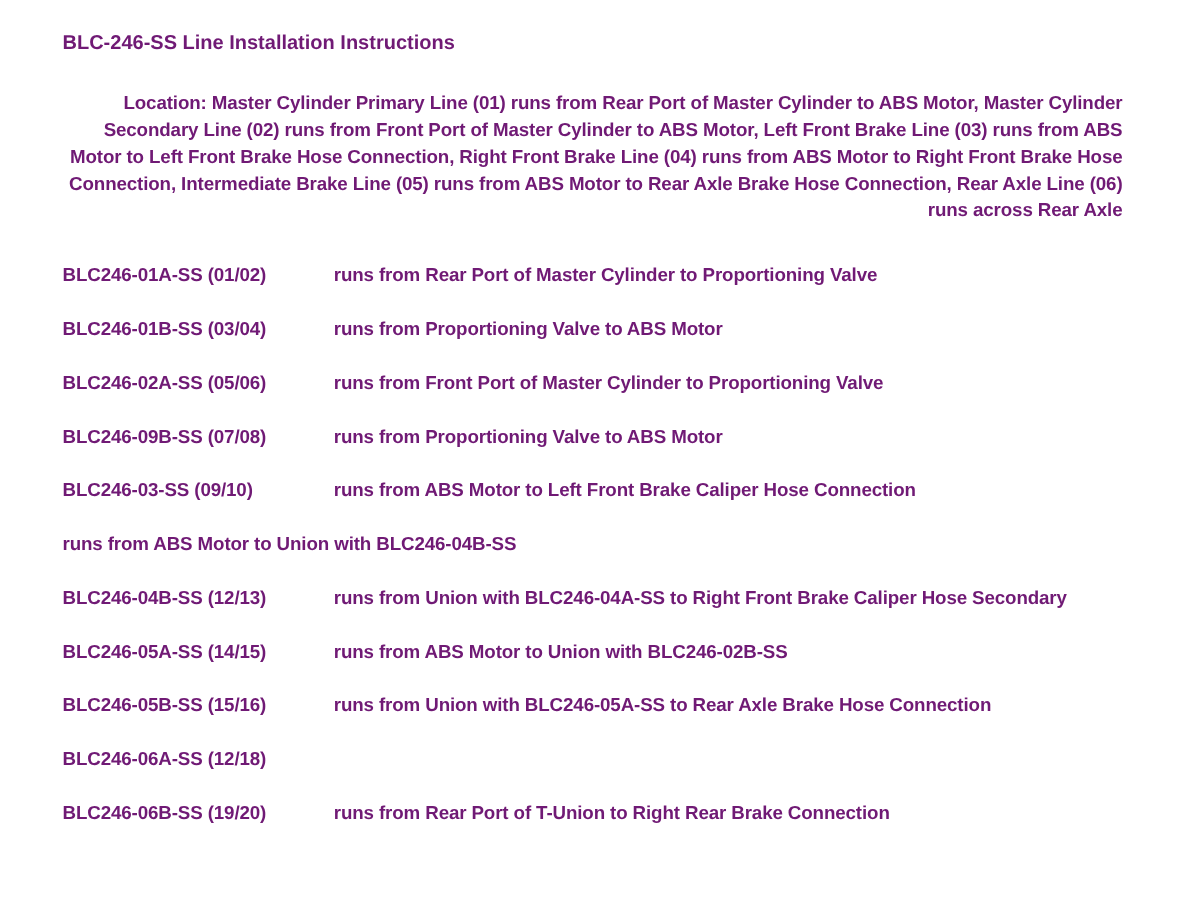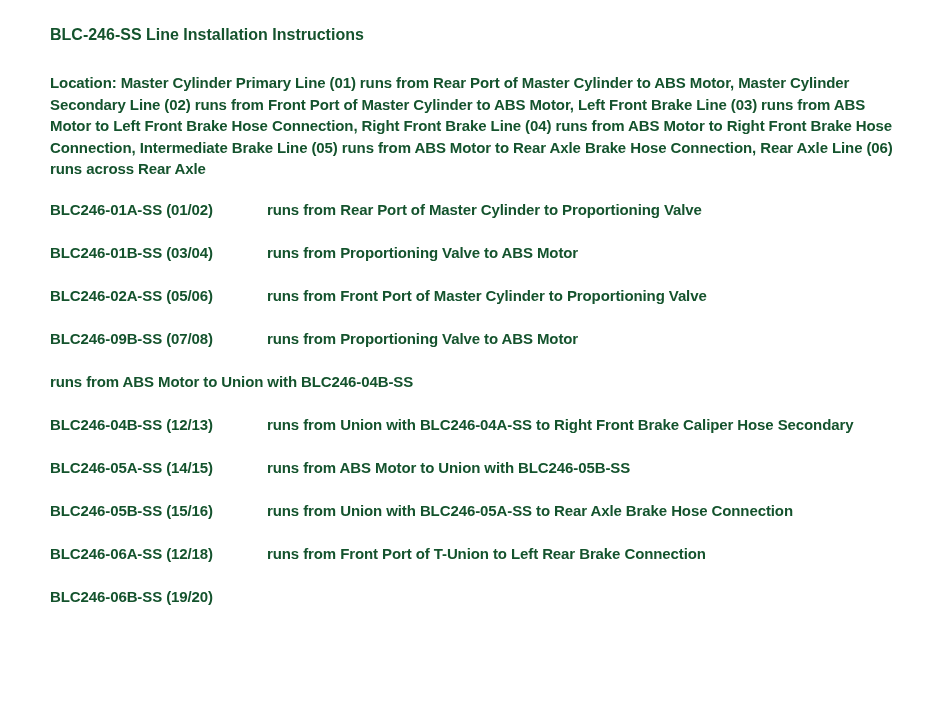--- a/index.html
+++ b/index.html
@@ -8,40 +8,41 @@
     background: #ffffff;
   }
   .page {
     position: relative;
     width: 950px;
     height: 718px;
     background: #ffffff;
     box-sizing: border-box;
     padding: 25px 50px 0 50px;
     font-family: "Liberation Sans", "DejaVu Sans", sans-serif;
-    color: #14532d;
+    color: #701a75;
     overflow: hidden;
   }
   .doc-title {
     margin: 0;
     font-size: 16px;
     font-weight: bold;
     line-height: 20px;
     letter-spacing: 0px;
   }
   .location-para {
     margin: 27px 16px 0 0;
     width: 848px;
     font-size: 15px;
     font-weight: bold;
     line-height: 21.5px;
     letter-spacing: -0.1px;
+    text-align: right;
   }
   .line-list {
-    margin-top: 21px;
+    margin-top: 32px;
   }
   .line-row {
     display: flex;
     align-items: flex-start;
     height: 43px;
     font-size: 15px;
     font-weight: bold;
     line-height: 18px;
     letter-spacing: -0.1px;
   }
@@ -75,42 +76,46 @@
   <div class="line-row">
     <span class="part-cell">BLC246-02A-SS (05/06)</span>
     <span class="desc-cell">runs from Front Port of Master Cylinder to Proportioning Valve</span>
   </div>
 
   <div class="line-row">
     <span class="part-cell">BLC246-09B-SS (07/08)</span>
     <span class="desc-cell">runs from Proportioning Valve to ABS Motor</span>
   </div>
 
+  <div class="line-row">
+    <span class="part-cell">BLC246-03-SS (09/10)</span>
+    <span class="desc-cell">runs from ABS Motor to Left Front Brake Caliper Hose Connection</span>
+  </div>
 
   <div class="line-row">
     <span class="desc-cell">runs from ABS Motor to Union with BLC246-04B-SS</span>
   </div>
 
   <div class="line-row">
     <span class="part-cell">BLC246-04B-SS (12/13)</span>
     <span class="desc-cell">runs from Union with BLC246-04A-SS to Right Front Brake Caliper Hose Secondary</span>
   </div>
 
   <div class="line-row">
     <span class="part-cell">BLC246-05A-SS (14/15)</span>
-    <span class="desc-cell">runs from ABS Motor to Union with BLC246-05B-SS</span>
+    <span class="desc-cell">runs from ABS Motor to Union with BLC246-02B-SS</span>
   </div>
 
   <div class="line-row">
     <span class="part-cell">BLC246-05B-SS (15/16)</span>
     <span class="desc-cell">runs from Union with BLC246-05A-SS to Rear Axle Brake Hose Connection</span>
   </div>
 
   <div class="line-row">
     <span class="part-cell">BLC246-06A-SS (12/18)</span>
-    <span class="desc-cell">runs from Front Port of T-Union to Left Rear Brake Connection</span>
   </div>
 
   <div class="line-row">
     <span class="part-cell">BLC246-06B-SS (19/20)</span>
+    <span class="desc-cell">runs from Rear Port of T-Union to Right Rear Brake Connection</span>
   </div>
 </div>
 </div>
 
 </body></html>

